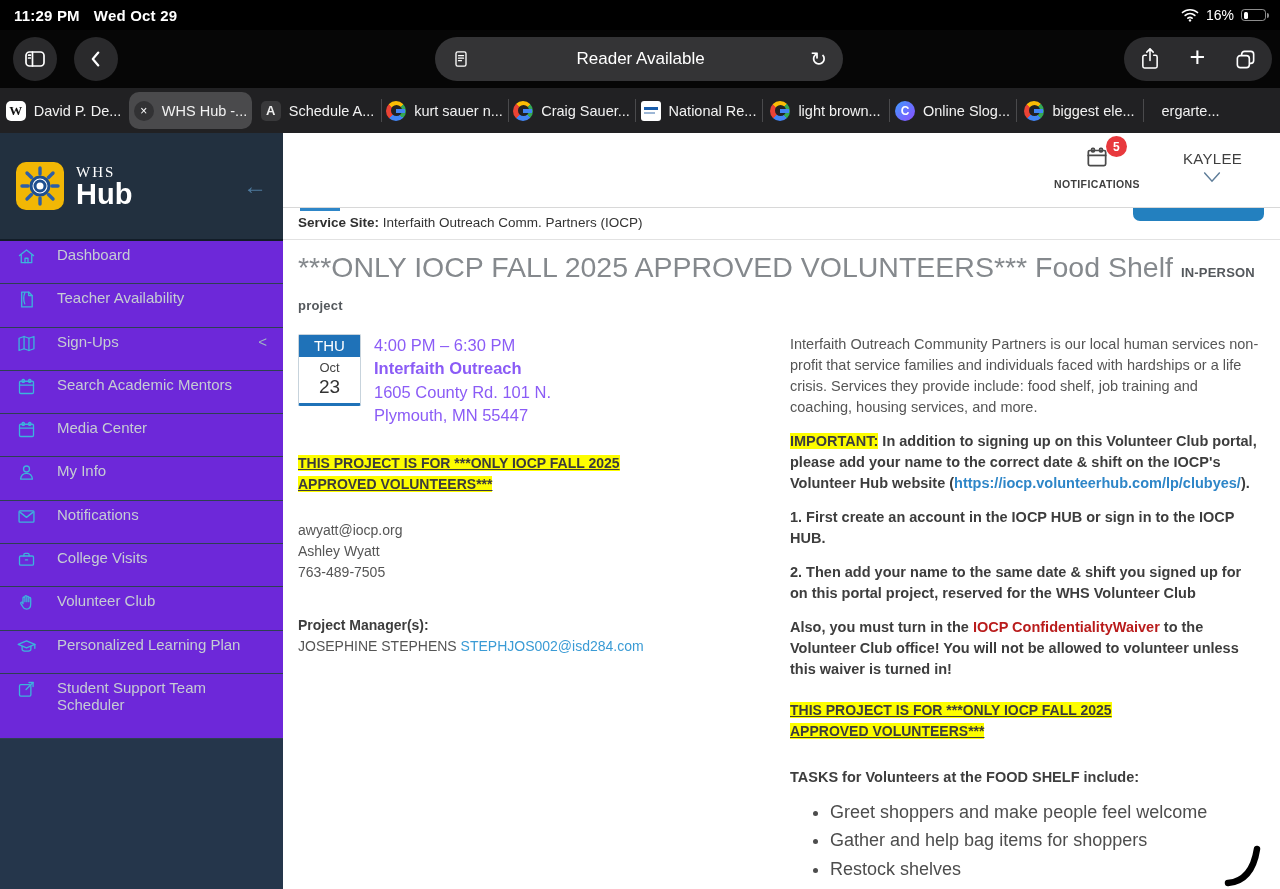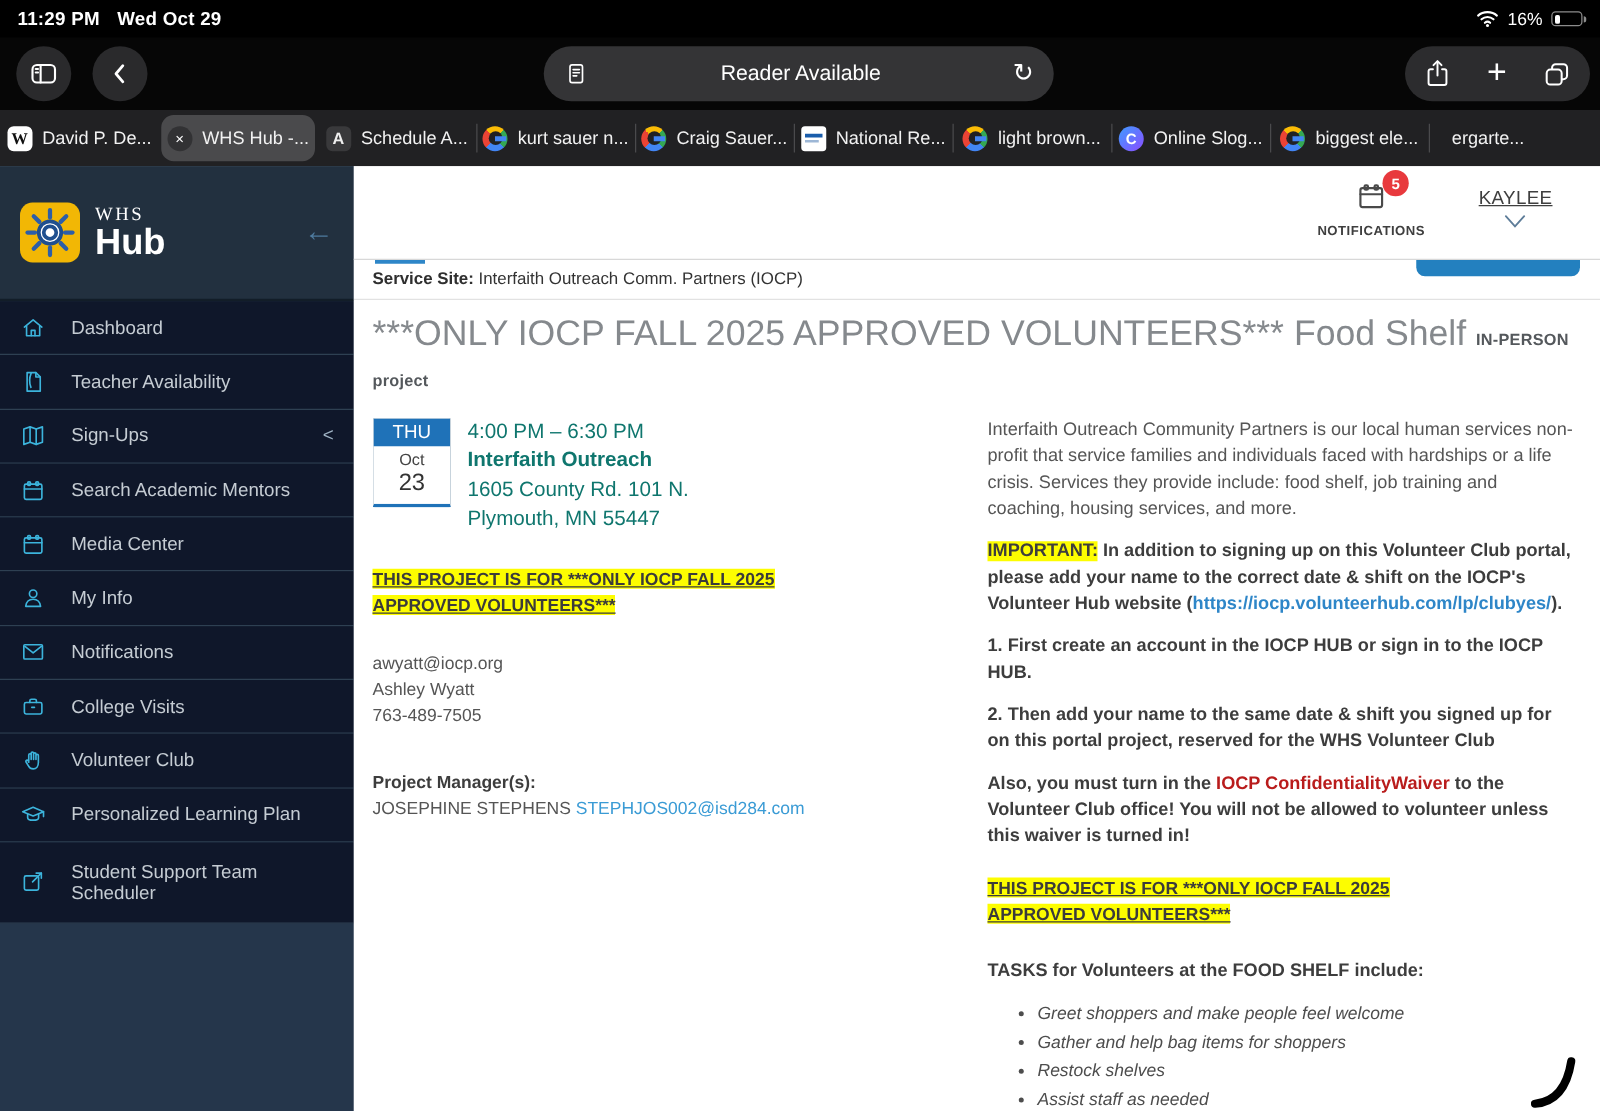--- a/index.html
+++ b/index.html
@@ -58,39 +58,39 @@
   
   .sidebar { width:283px; flex:0 0 283px; background:#25364b; display:flex; flex-direction:column; }
   .logo-area { height:108px; background:#22303f; display:flex; align-items:center; padding:0 16px;
     border-bottom:2px solid #121d28; }
   .logo-sq { width:48px; height:48px; border-radius:10px; background:#f2b705; position:relative; flex:0 0 auto; }
   .logo-text { margin-left:12px; color:#fff; flex:1; }
   .logo-whs { font-family:"Liberation Serif",serif; font-size:15px; letter-spacing:2px; }
   .logo-hub { font-size:29px; font-weight:bold; line-height:.95; }
   .collapse-arrow { color:#4e7a9e; font-size:24px; line-height:1; }
   .menu { }
-  .menu-item { min-height:43.3px; display:flex; align-items:center; gap:20px; padding:5px 16px;
-    background:#0f172a; border-bottom:1px solid #2e4052; color:#c5ccd3; font-size:15px; cursor:pointer; }
+  .menu-item { min-height:43.3px; display:flex; gap:20px; padding:5px 16px;
+    background:#6d28d9; border-bottom:1px solid #2e4052; color:#c5ccd3; font-size:15px; cursor:pointer; }
   .menu-item .micon { width:21px; height:21px; flex:0 0 auto; }
   .menu-item .micon svg { stroke:#3cb4dc; fill:none; stroke-width:1.5; stroke-linecap:round; stroke-linejoin:round; }
   .menu-chevron { margin-left:auto; color:#9fb3c4; font-size:15px; }
   .sb-filler { flex:1; background:#25364b; }
 
   
   .main { flex:1; display:flex; flex-direction:column; background:#fff; }
   .page-header { height:75px; position:relative; border-bottom:1px solid #d8d8d8; }
   .notif-block { position:absolute; right:140px; top:11px; text-align:center; color:#3f3f3f; }
   .notif-icon-wrap { position:relative; display:inline-block; }
   .notif-icon-wrap svg { stroke:#4a4a4a; fill:none; stroke-width:1.6; stroke-linecap:round; }
   .notif-badge { position:absolute; top:-8px; right:-17px; min-width:21px; height:21px; border-radius:50%;
     background:#e8393d; color:#fff; font-size:12px; font-weight:bold; display:flex; align-items:center;
     justify-content:center; }
   .notif-label { margin-top:4px; font-size:10.5px; font-weight:bold; letter-spacing:.4px; }
   .user-block { position:absolute; right:38px; top:17px; text-align:center; color:#3f3f3f; }
-  .user-name { font-size:15px; letter-spacing:.3px;text-decoration:underline; }
+  .user-name { font-size:15px; letter-spacing:.3px; }
   .user-chevron svg { margin:4px auto 0; stroke:#5e7d99; fill:none; stroke-width:1.6; stroke-linecap:round; }
 
   .page-body { position:relative; flex:1; overflow:hidden; }
   .tab-indicator { position:absolute; left:17px; top:0; width:40px; height:3px; background:#2e86c8; }
   .cut-button { position:absolute; right:16px; top:0; width:131px; height:13px; background:#2380bf;
     border-radius:0 0 7px 7px; }
   .service-row { padding:7px 20px 0 15px; font-size:13.5px; color:#333; }
   .service-row b { color:#2f2f2f; }
   .body-divider { border:none; border-top:1px solid #e2e2e2; margin-top:9px; }
   .proj-title { padding:11px 8px 2px 15px; font-size:28.5px; color:#85898d; font-weight:400; }
@@ -99,41 +99,41 @@
   .columns { display:flex; padding:15px 18px 0 15px; }
   .col-left { flex:0 0 492px; }
   .col-right { flex:1; max-width:474px; }
 
   .event-row { display:flex; gap:13px; }
   .date-card { width:63px; text-align:center; border:1px solid #c7d3dc; border-bottom:3px solid #1f72b8;
     border-radius:2px; background:#fff; align-self:flex-start; }
   .date-dow { background:#1f72b8; color:#fff; font-size:15px; padding:2px 0 3px; }
   .date-mon { font-size:13px; color:#444; padding-top:3px; }
   .date-num { font-size:19px; color:#333; padding:1px 0 5px; }
-  .event-info { font-size:16.5px; color:#0f766e; line-height:1.42; }
+  .event-info { font-size:16.5px; color:#8b5cf6; line-height:1.42; }
   .event-venue { font-weight:bold; }
 
   .hl-banner { margin-top:25px; max-width:380px; font-size:14px; font-weight:bold; line-height:1.55; }
   .hl-banner span, .hl { background:#fdfd00; color:#3b3b3b; text-decoration:underline; }
   .hl-chip { background:#fdfd00; }
 
   .contact { margin-top:24px; font-size:14px; color:#555; line-height:1.5; }
   .pm-block { margin-top:32px; font-size:14px; line-height:1.5; }
   .pm-label { font-weight:bold; color:#3d3d3d; }
   .pm-line { color:#555; }
   a.link-light { color:#3a9bd5; text-decoration:none; font-weight:normal; }
   a.link-bold { color:#2e86c8; text-decoration:none; font-weight:bold; }
 
   .col-right p { font-size:14.5px; line-height:1.45; color:#555; margin-bottom:13px; }
   .col-right p.bold-p { font-weight:bold; color:#3d3d3d; }
   .col-right .hl2 { margin-top:20px; max-width:400px; font-weight:bold; font-size:14px; }
   .col-right .hl2 span { background:#fdfd00; color:#3b3b3b; text-decoration:underline; }
   .tasks-heading { font-weight:bold; color:#3d3d3d; margin-top:26px; }
   .col-right ul { margin:2px 0 16px 0; padding-left:40px; }
-  .col-right li { font-size:14px; color:#4d4d4d; line-height:1.3; margin-bottom:5px;font-style:italic; }
+  .col-right li { font-size:18px; color:#4d4d4d; line-height:1.3; margin-bottom:5px; }
 
   .ink-mark { position:absolute; right:12px; bottom:0; }
 </style>
 </head>
 <body>
 
 <div class="status-bar">
   <div class="status-left">
     <span>11:29 PM</span>
     <span>Wed Oct 29</span>

